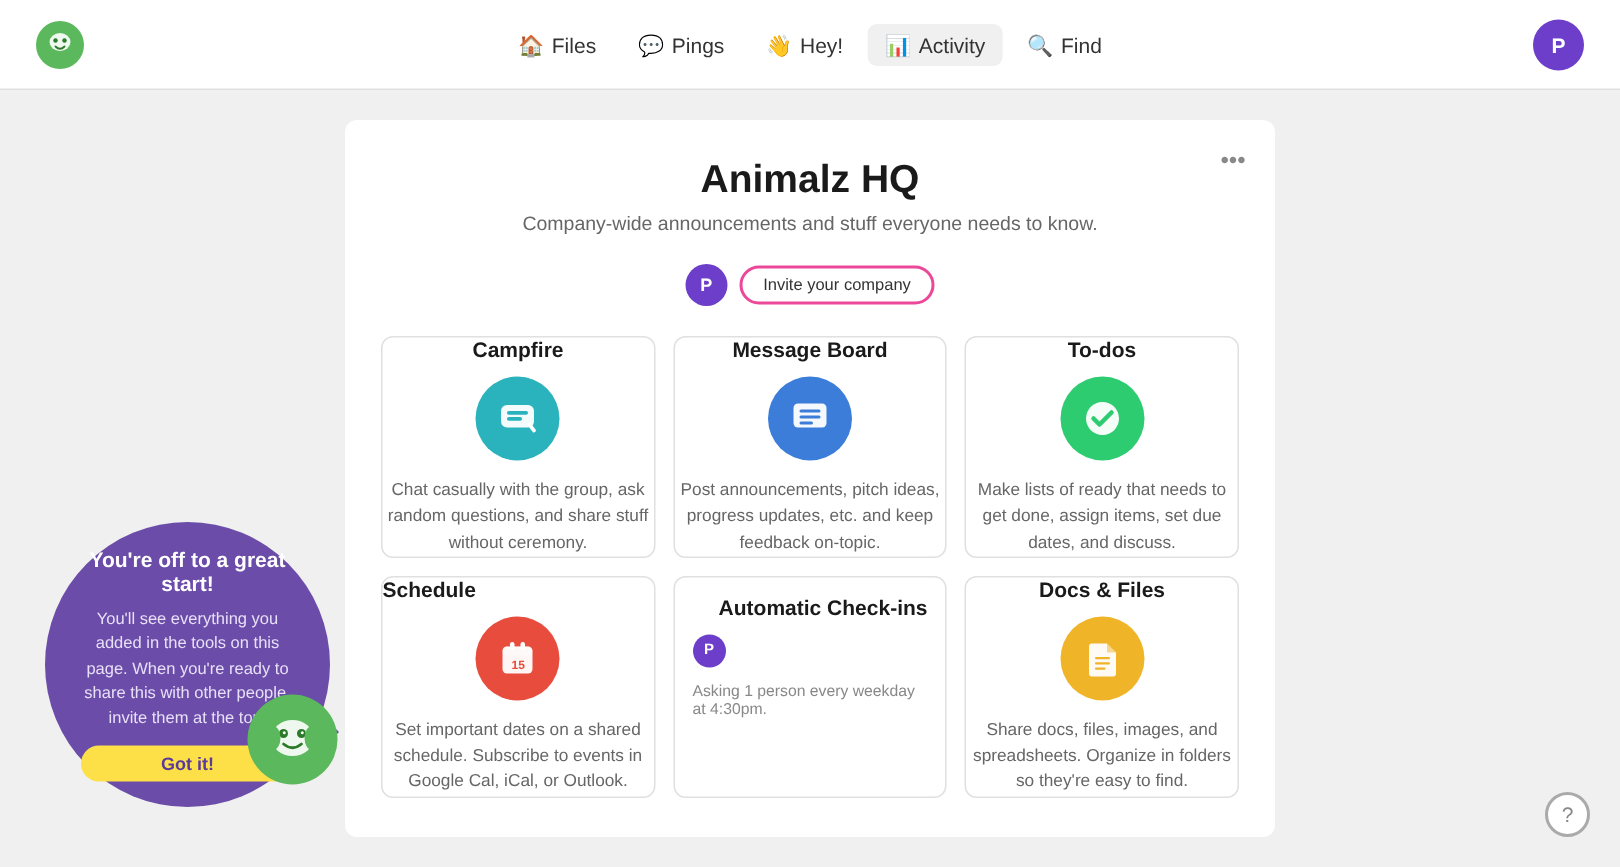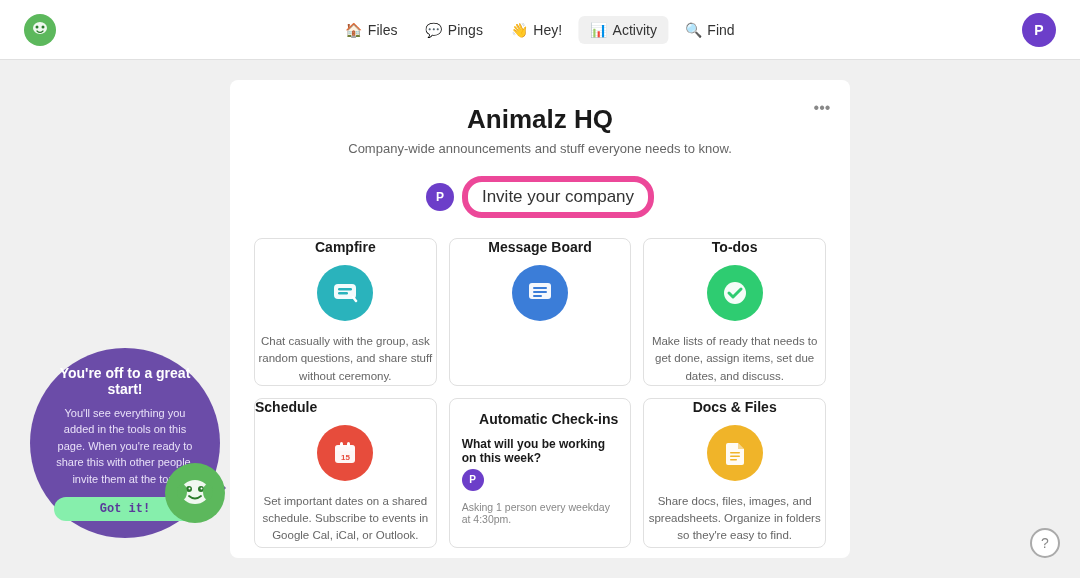--- a/index.html
+++ b/index.html
@@ -119,24 +119,24 @@
       border-radius: 50%;
       background: #6c3ec9;
       color: #fff;
       display: flex;
       align-items: center;
       justify-content: center;
       font-size: 12px;
       font-weight: bold;
     }
     .invite-btn {
-      border: 6px solid #ec4899;
+      border: 2px solid #ec4899;
       border-radius: 20px;
       padding: 5px 14px;
-      font-size: 17px;
+      font-size: 11px;
       color: #333;
       background: #fff;
       cursor: pointer;
     }
 
     
     .tools-grid {
       display: grid;
       grid-template-columns: 1fr 1fr 1fr;
       gap: 12px;
@@ -264,29 +264,28 @@
       font-weight: 700;
       margin-bottom: 8px;
     }
     .tooltip-body {
       font-size: 11px;
       line-height: 1.5;
       margin-bottom: 10px;
       color: #e8e0f8;
     }
     .tooltip-got-it {
-      background: #86efac;
+      background: #fde047;
       color: #5a3a9a;
       border: none;
       border-radius: 20px;
       padding: 5px 16px;
       font-size: 12px;
       font-weight: 600;
       cursor: pointer;
-      font-family: Liberation Mono, monospace;
     }
     
     .tooltip-bubble::after {
       content: '';
       position: absolute;
       right: -16px;
       bottom: 40px;
       border: 10px solid transparent;
       border-left-color: #6b4ca8;
     }
@@ -392,20 +391,21 @@
         <div class="tool-card">
           <div class="tool-card-title">Message Board</div>
           <div class="tool-icon-wrap icon-blue">
             <svg width="28" height="28" viewBox="0 0 28 28" fill="none">
               <rect x="3" y="4" width="22" height="16" rx="3" fill="white" opacity="0.95"></rect>
               <rect x="7" y="8" width="14" height="2" rx="1" fill="#3b7dd8"></rect>
               <rect x="7" y="12" width="14" height="2" rx="1" fill="#3b7dd8"></rect>
               <rect x="7" y="16" width="9" height="2" rx="1" fill="#3b7dd8"></rect>
             </svg>
           </div>
+          <div class="tool-desc">Post announcements, pitch ideas, progress updates, etc. and keep feedback on-topic.</div>
         </div>
 
         <div class="tool-card">
           <div class="tool-card-title">To-dos</div>
           <div class="tool-icon-wrap icon-green">
             <svg width="28" height="28" viewBox="0 0 28 28" fill="none">
               <circle cx="14" cy="14" r="11" fill="white" opacity="0.95"></circle>
               <path d="M8 14 L12 18 L20 10" stroke="#2ecc71" stroke-width="3" stroke-linecap="round" stroke-linejoin="round"></path>
             </svg>
           </div>
@@ -422,21 +422,21 @@
               <rect x="16" y="3" width="3" height="5" rx="1.5" fill="white"></rect>
               <text x="10" y="21" font-size="8" fill="#e74c3c" font-weight="bold">15</text>
             </svg>
           </div>
           <div class="tool-desc" style="text-align:center">Set important dates on a shared schedule. Subscribe to events in Google Cal, iCal, or Outlook.</div>
         </div>
 
         <div class="tool-card checkin-card">
           <div class="tool-card-title" style="text-align:right">Automatic Check-ins</div>
           <div id="checkins-container">
-              <div class="checkin-item"><div class="checkin-question">What will you be working on this week?</div><div class="checkin-avatar">P</div></div>
+              <div class="checkin-item"><div class="checkin-avatar">P</div></div>
               <div class="checkin-item">
                 <div class="checkin-time">Asking 1 person every weekday at 4:30pm.</div>
               </div>
             </div>
         </div>
 
         <div class="tool-card">
           <div class="tool-card-title">Docs &amp; Files</div>
           <div class="tool-icon-wrap icon-yellow">
             <svg width="28" height="28" viewBox="0 0 28 28" fill="none">

